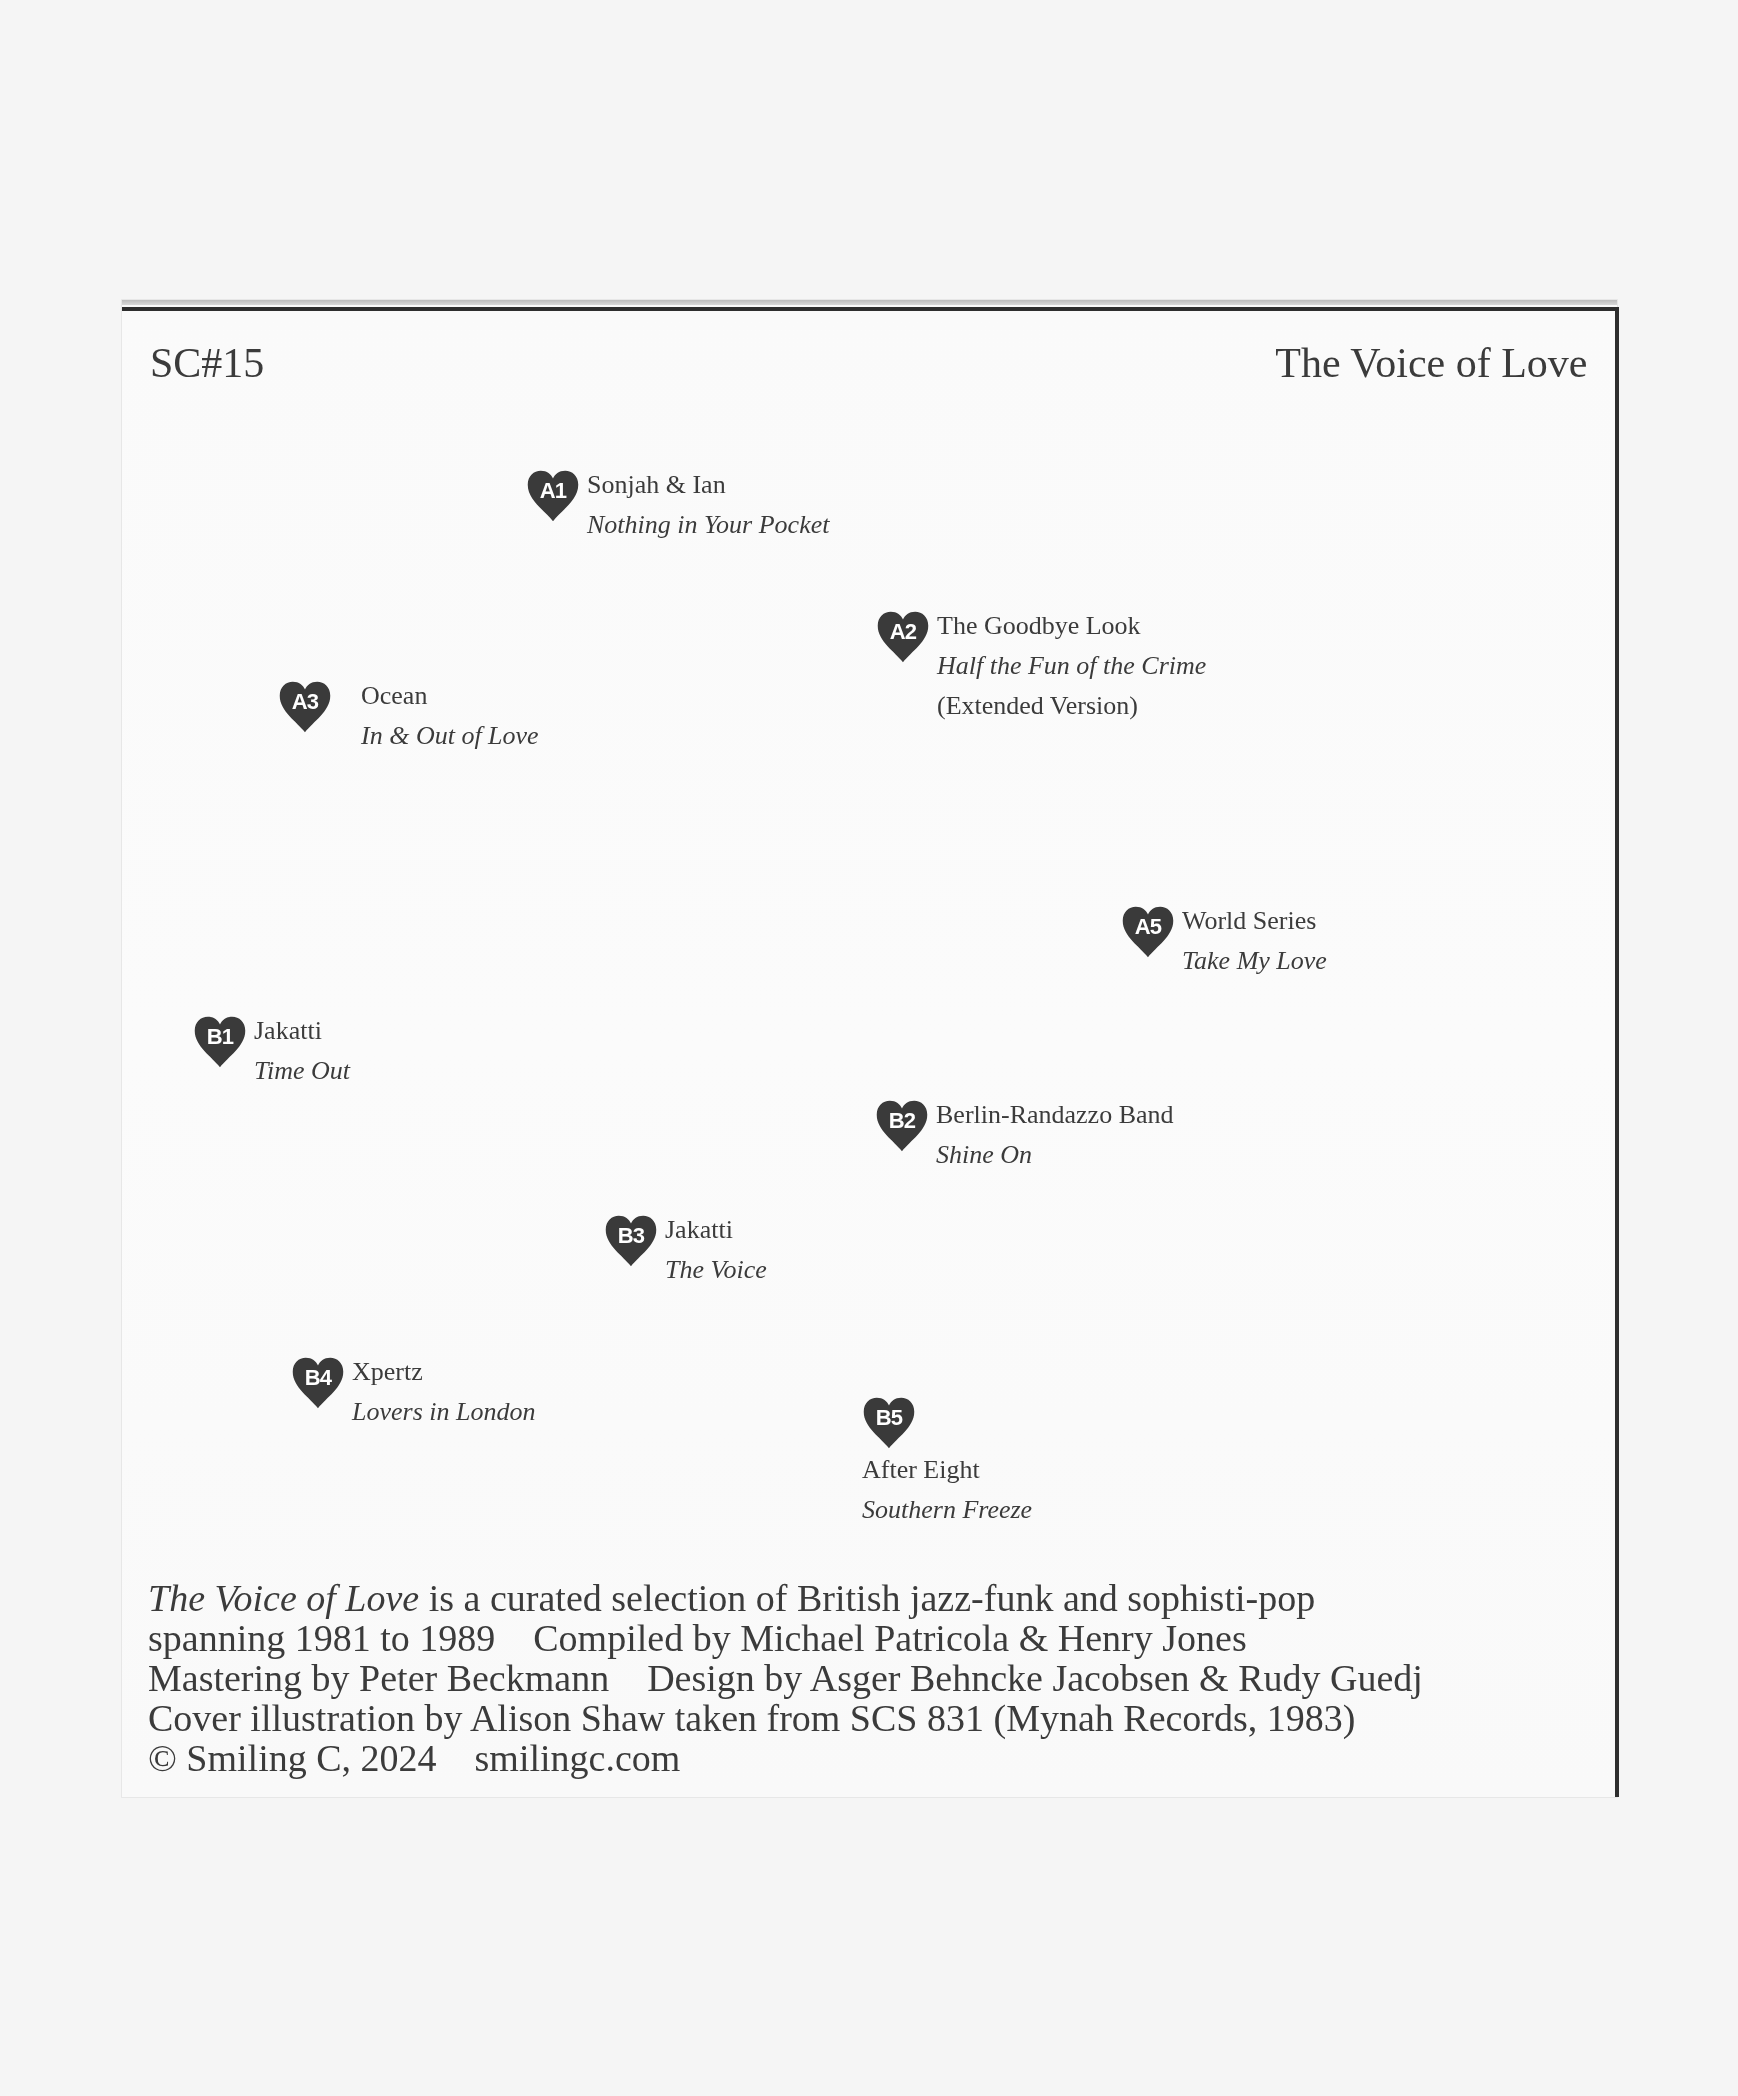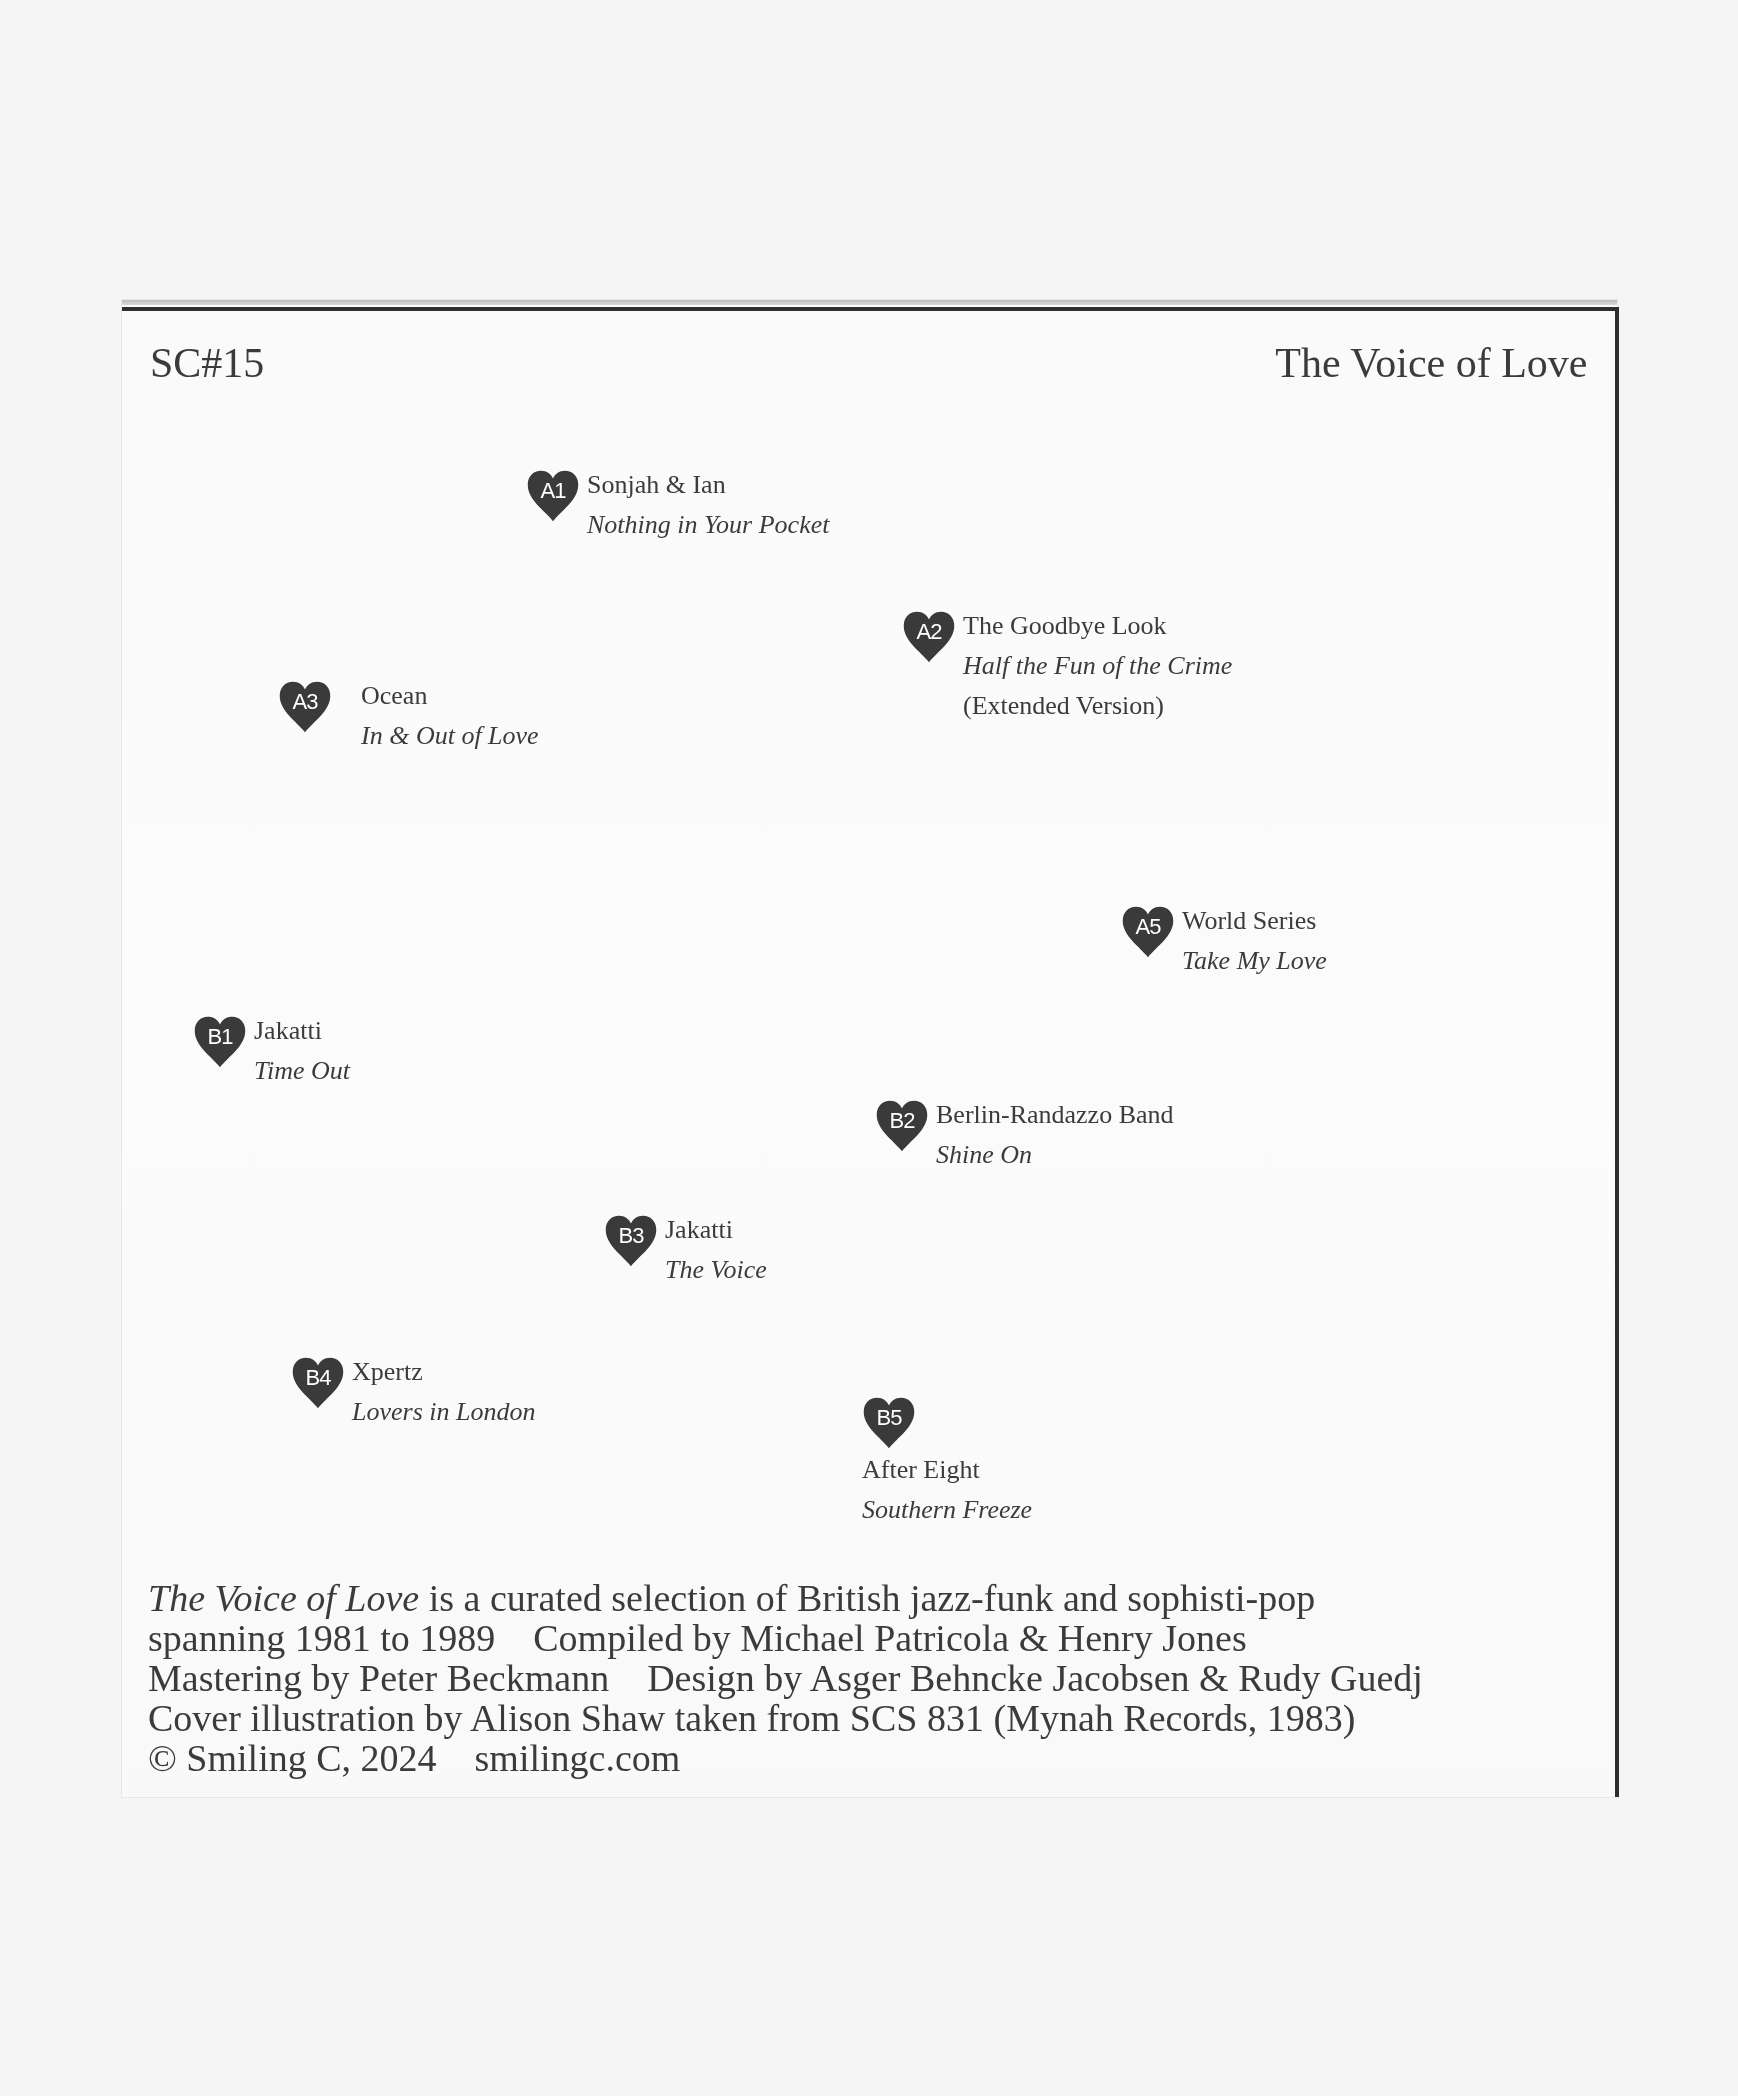--- a/index.html
+++ b/index.html
@@ -40,21 +40,21 @@
       display: flex; align-items: flex-start;
     }
     .heart {
       width: 54px; height: 54px; position: relative; flex: 0 0 auto;
       margin-right: 7px; margin-top: 3.5px;
     }
     .heart svg { position: absolute; left: 0; top: 0; }
     .heart .num {
       position: absolute; left: 0; top: 9.6px; width: 54px; text-align: center;
       font-family: "Liberation Sans", "DejaVu Sans", sans-serif;
-      font-weight: normal; font-size: 22px; color: #ffffff; letter-spacing: -0.9px;
+      font-weight: bold; font-size: 22px; color: #ffffff; letter-spacing: -0.9px;
     }
     .track-text { line-height: 40px; font-size: 26px; color: #3b3b3b; }
     .artist { display: block; }
     .song { display: block; font-style: italic; }
     .extra { display: block; }
     .credits {
       position: absolute; left: 26px; top: 1278px;
       font-size: 38px; line-height: 40px; color: #3b3b3b;
       white-space: pre;
     }
@@ -77,21 +77,21 @@
           <path d="M31 60 C22 48 2 36 2 18 C2 8 9 2 17 2 C24 2 29 6 31 11 C33 6 38 2 45 2 C53 2 60 8 60 18 C60 36 40 48 31 60 Z" fill="#3a3a3a"></path>
         </svg>
       <span class="num">A1</span>
     </div>
     <div class="track-text">
       <span class="artist">Sonjah &amp; Ian</span>
       <span class="song">Nothing in Your Pocket</span>
     </div>
   </div>
 
-  <div class="track" style="left:780px; top:306px;">
+  <div class="track" style="left:754px; top:306px;">
     <div class="heart">
       <svg width="54" height="54" viewBox="0 0 62 62">
           <path d="M31 60 C22 48 2 36 2 18 C2 8 9 2 17 2 C24 2 29 6 31 11 C33 6 38 2 45 2 C53 2 60 8 60 18 C60 36 40 48 31 60 Z" fill="#3a3a3a"></path>
         </svg>
       <span class="num">A2</span>
     </div>
     <div class="track-text">
       <span class="artist">The Goodbye Look</span>
       <span class="song">Half the Fun of the Crime</span>
       <span class="extra">(Extended Version)</span>

